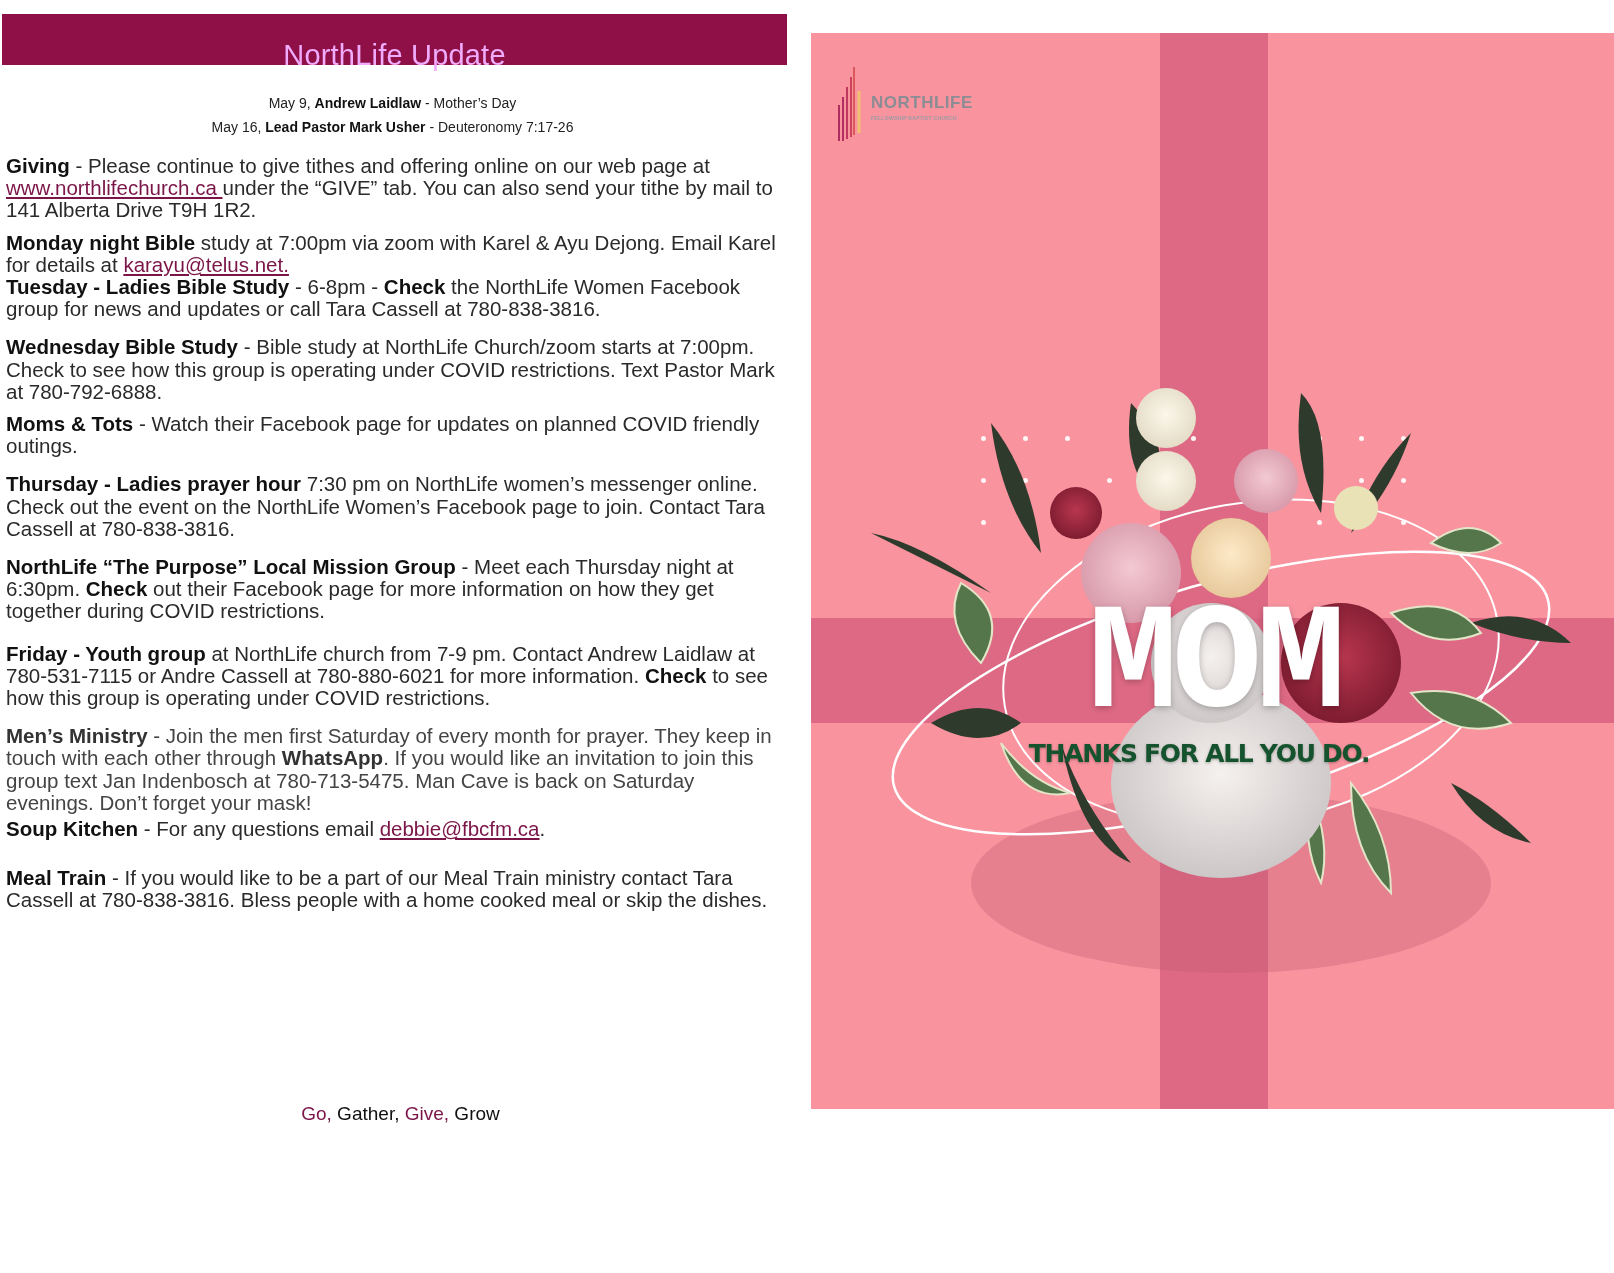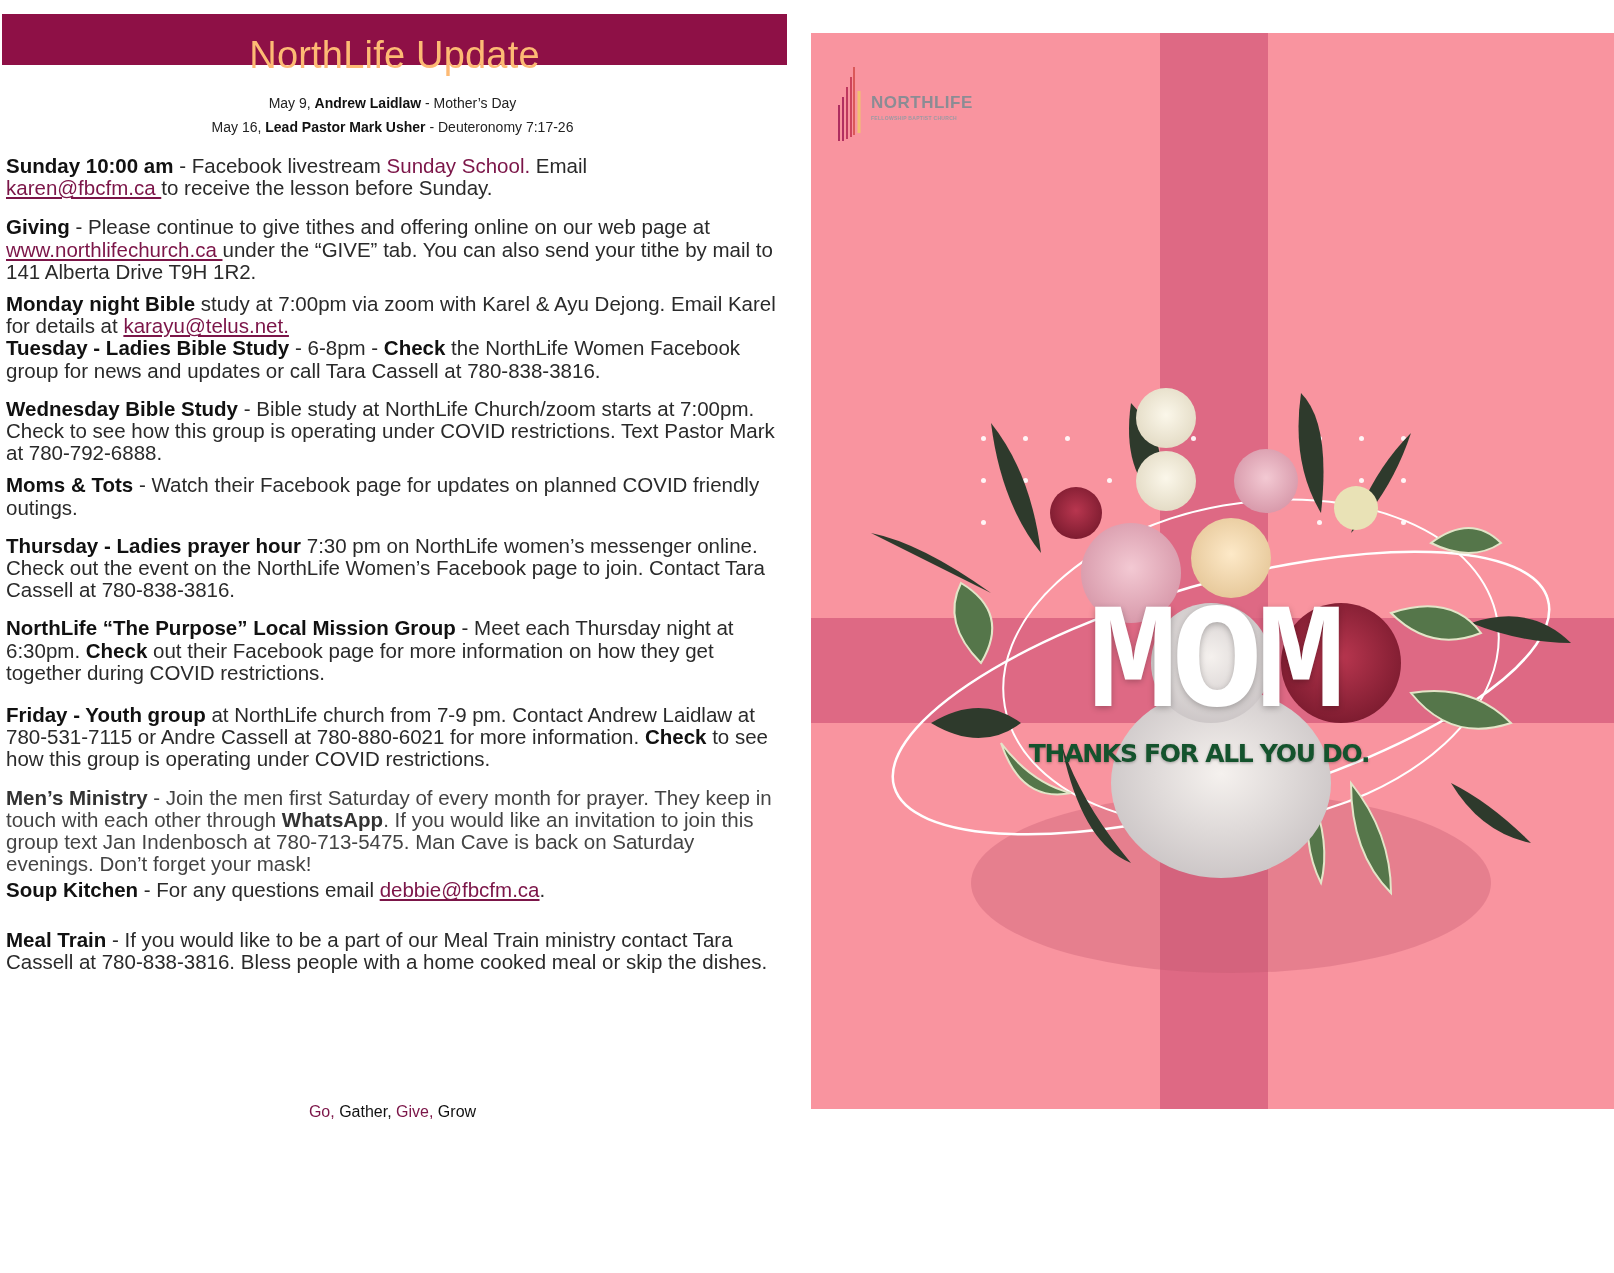--- a/index.html
+++ b/index.html
@@ -5,33 +5,33 @@
   * { box-sizing: border-box; margin: 0; padding: 0; }
   html, body { width: 1614px; height: 1273px; background: #ffffff; overflow: hidden; }
   body { position: relative; font-family: "Liberation Sans", "DejaVu Sans", sans-serif; color: #1a1a1a; }
 
   
   .left { position: absolute; left: 0; top: 0; width: 800px; height: 1273px; }
   .header-bar {
     position: absolute; left: 2px; top: 14px; width: 785px; height: 51px;
     background: #8e1046; display: flex; align-items: center; justify-content: center;
   }
-  .header-title { color: #fdba74; font-size: 38px; font-weight: normal; letter-spacing: 0.2px; margin-top: 32px; }
+  .header-title { color: #f0abfc; font-size: 29px; font-weight: normal; letter-spacing: 0.2px; margin-top: 32px; }
 
   .schedule { position: absolute; left: 0; top: 92px; width: 785px; text-align: center; font-size: 14px; line-height: 23.5px; color: #222; }
   .schedule b { font-weight: bold; color: #111; }
 
   .items { position: absolute; left: 6px; top: 155px; width: 780px; }
   .item { font-size: 20.5px; line-height: 22.2px; color: #2a2a2a; }
   .item b { font-weight: bold; color: #111; }
   .item .accent { color: #7b1548; }
   .item a { color: #7b1548; text-decoration: underline; }
   .item.grey { color: #444; }
 
-  .motto { position: absolute; left: 0; top: 1103px; width: 785px; text-align: center; font-size: 16px; color: #111; }
+  .motto { position: absolute; left: 8px; top: 1103px; width: 785px; text-align: center; font-size: 19px; color: #111; }
   .motto .accent { color: #7b1548; }
 
   
   .poster { position: absolute; left: 811px; top: 0; width: 803px; height: 1076px; background: #f9949f; overflow: hidden; margin-top: 33px; }
   .ribbon-v { position: absolute; left: 349px; top: 0; width: 108px; height: 100%; background: #d9627f; opacity: 0.85; }
   .ribbon-h { position: absolute; left: 0; top: 585px; width: 100%; height: 105px; background: #d9627f; opacity: 0.85; }
 
   .logo { position: absolute; left: 24px; top: 32px; width: 140px; height: 80px; }
   .logo-name { position: absolute; left: 36px; top: 28px; font-size: 17px; font-weight: bold; color: #8b8c94; letter-spacing: 0.5px; }
   .logo-sub { position: absolute; left: 36px; top: 50px; font-size: 5px; font-weight: bold; color: #9a9aa3; letter-spacing: 0.3px; }
@@ -66,23 +66,20 @@
     <div>
       <span>May 9, </span><b>Andrew Laidlaw</b><span> - Mother’s Day</span>
     </div>
     <div>
       <span>May 16, </span><b>Lead Pastor Mark Usher</b><span> - Deuteronomy 7:17-26</span>
     </div>
   </div>
 
   <div class="items">
 
-    <p class="item" style="margin-bottom:17px">
-      <b>Sunday 10:00 am</b><span> -  Facebook livestream </span><span class="accent">Sunday School.</span><span>   Email </span><br><a>karen@fbcfm.ca </a><span>to receive the lesson before Sunday.</span>
-    </p>
 
     <p class="item" style="margin-bottom:10px">
       <b>Giving</b><span> - Please continue to give tithes and offering online on our web page at </span><a>www.northlifechurch.ca </a><span>under the “GIVE” tab.  You can also send your tithe by mail to 141 Alberta Drive T9H 1R2.</span>
     </p>
 
     <p class="item" style="">
       <b>Monday night Bible</b><span> study at 7:00pm via zoom with Karel &amp; Ayu Dejong. Email Karel for details at </span><a>karayu@telus.net.</a>
     </p>
 
     <p class="item" style="margin-bottom:16px">

